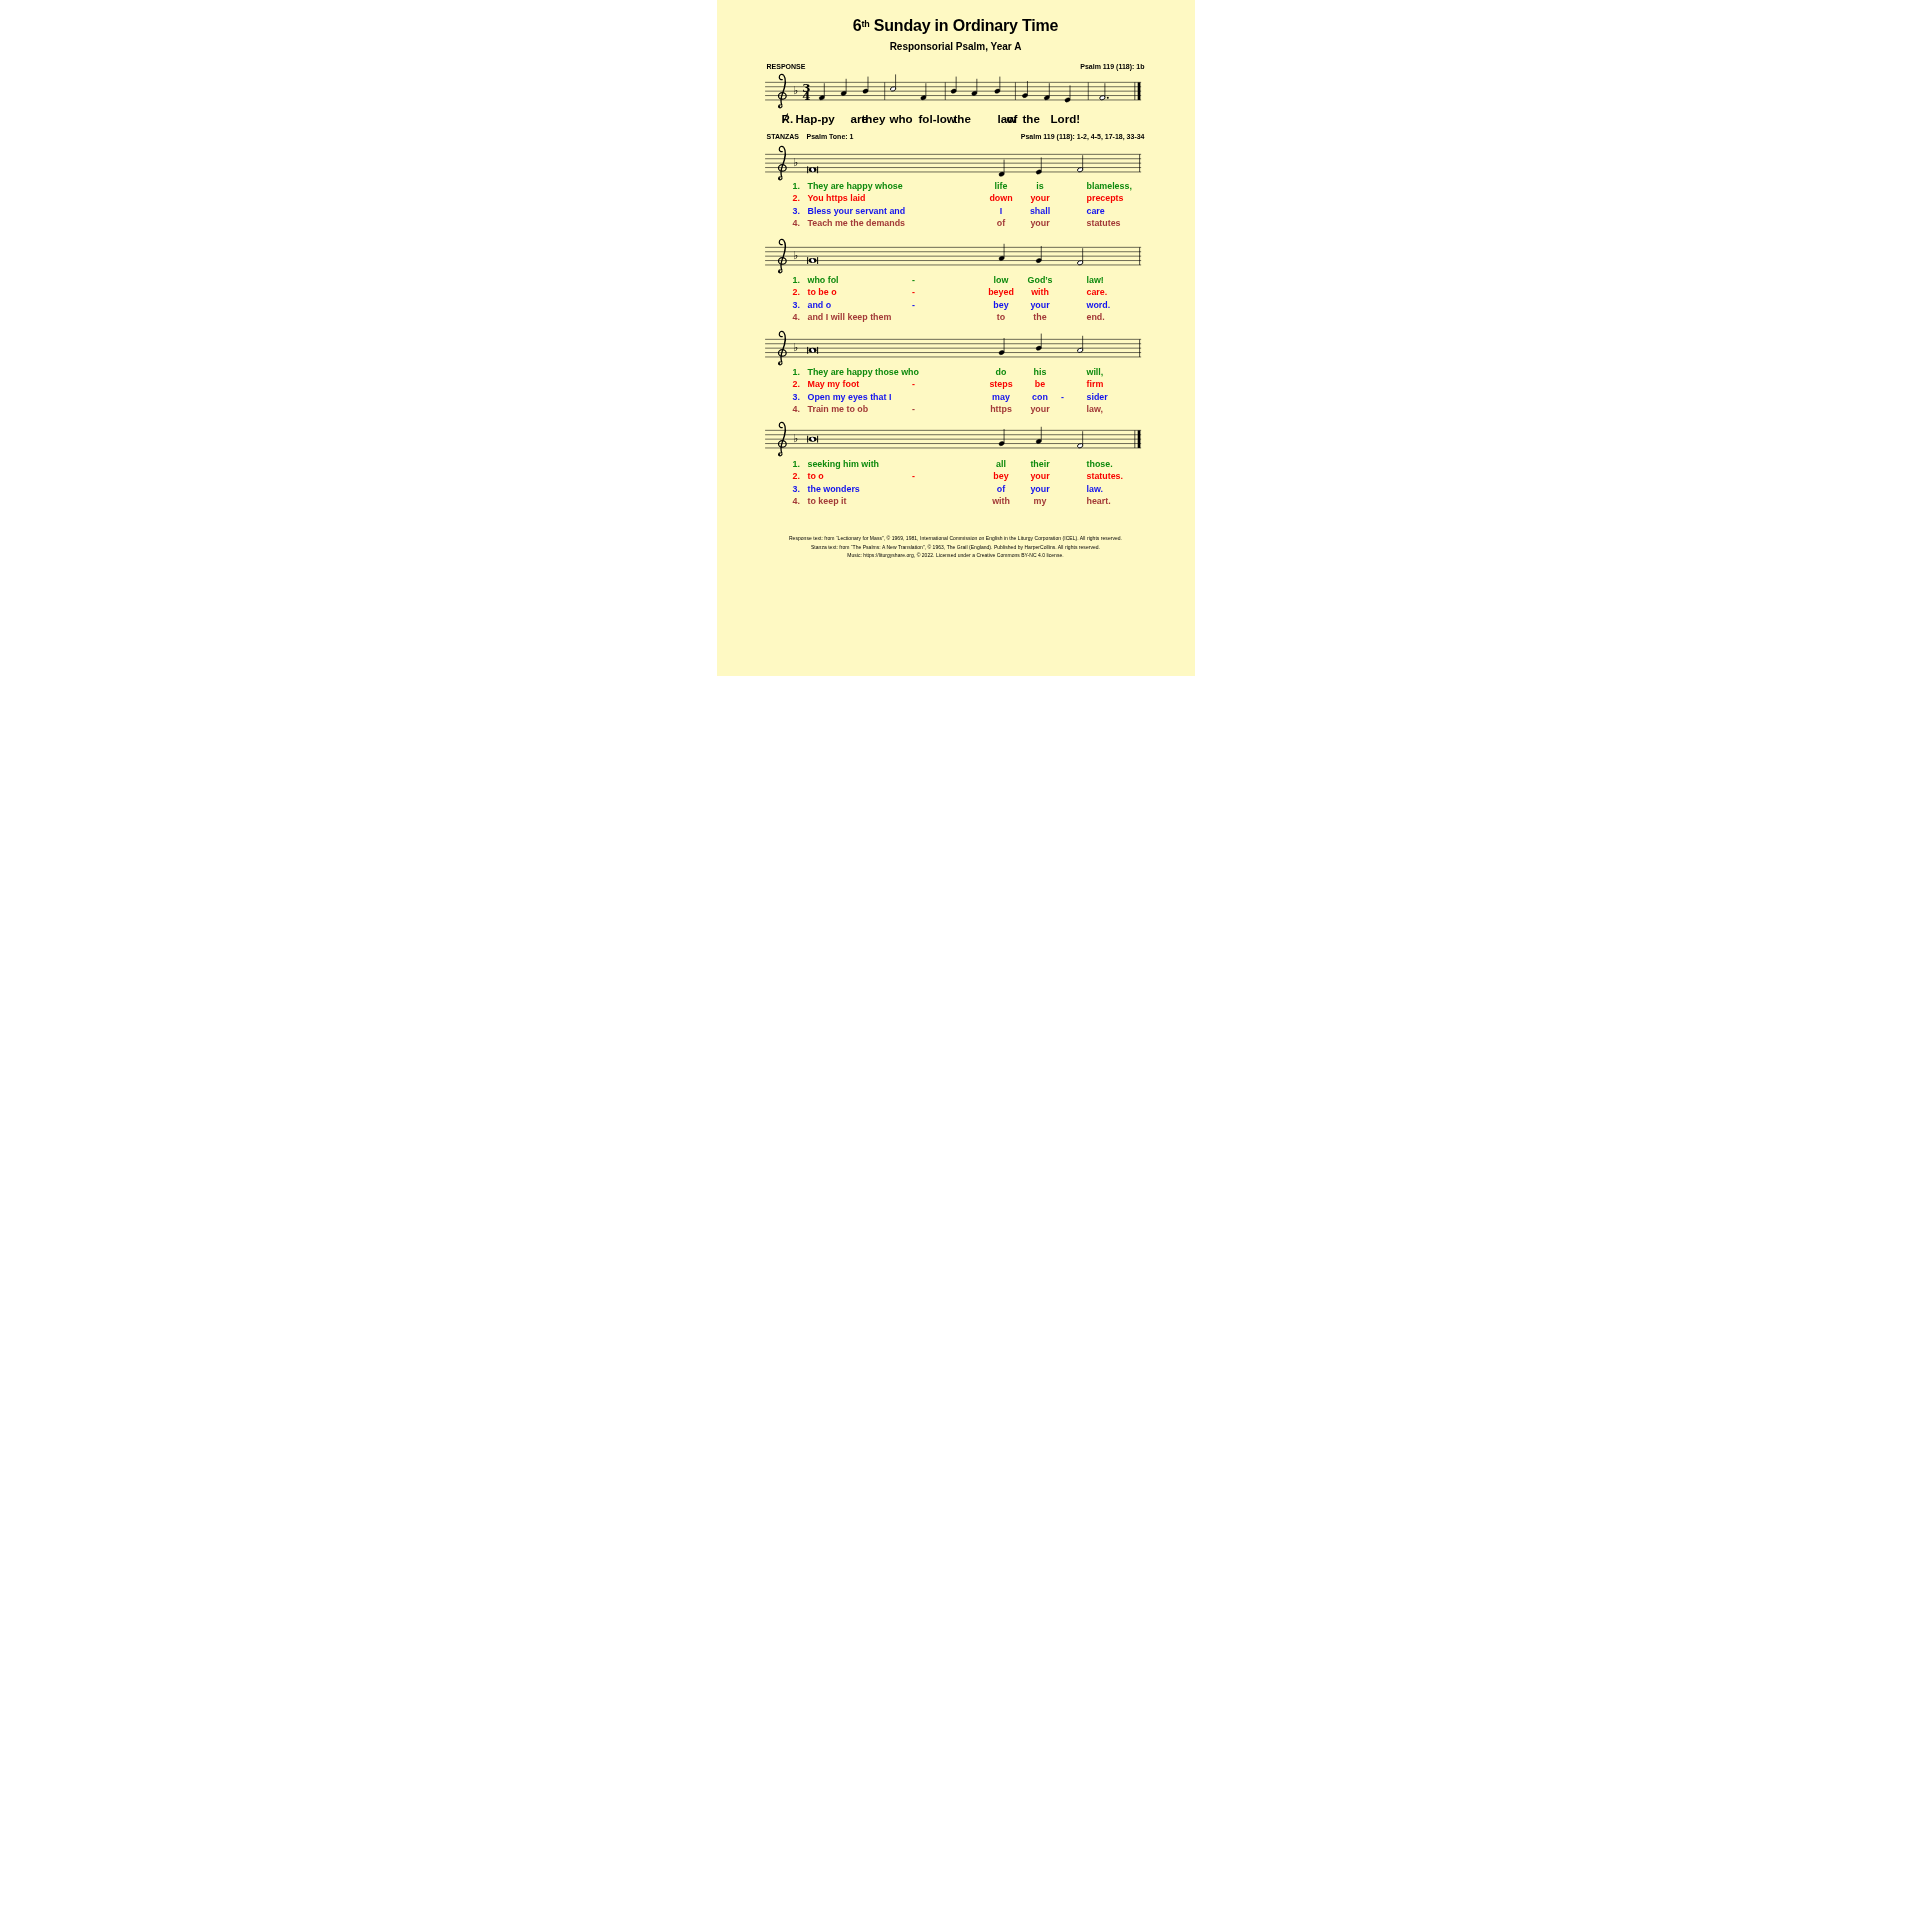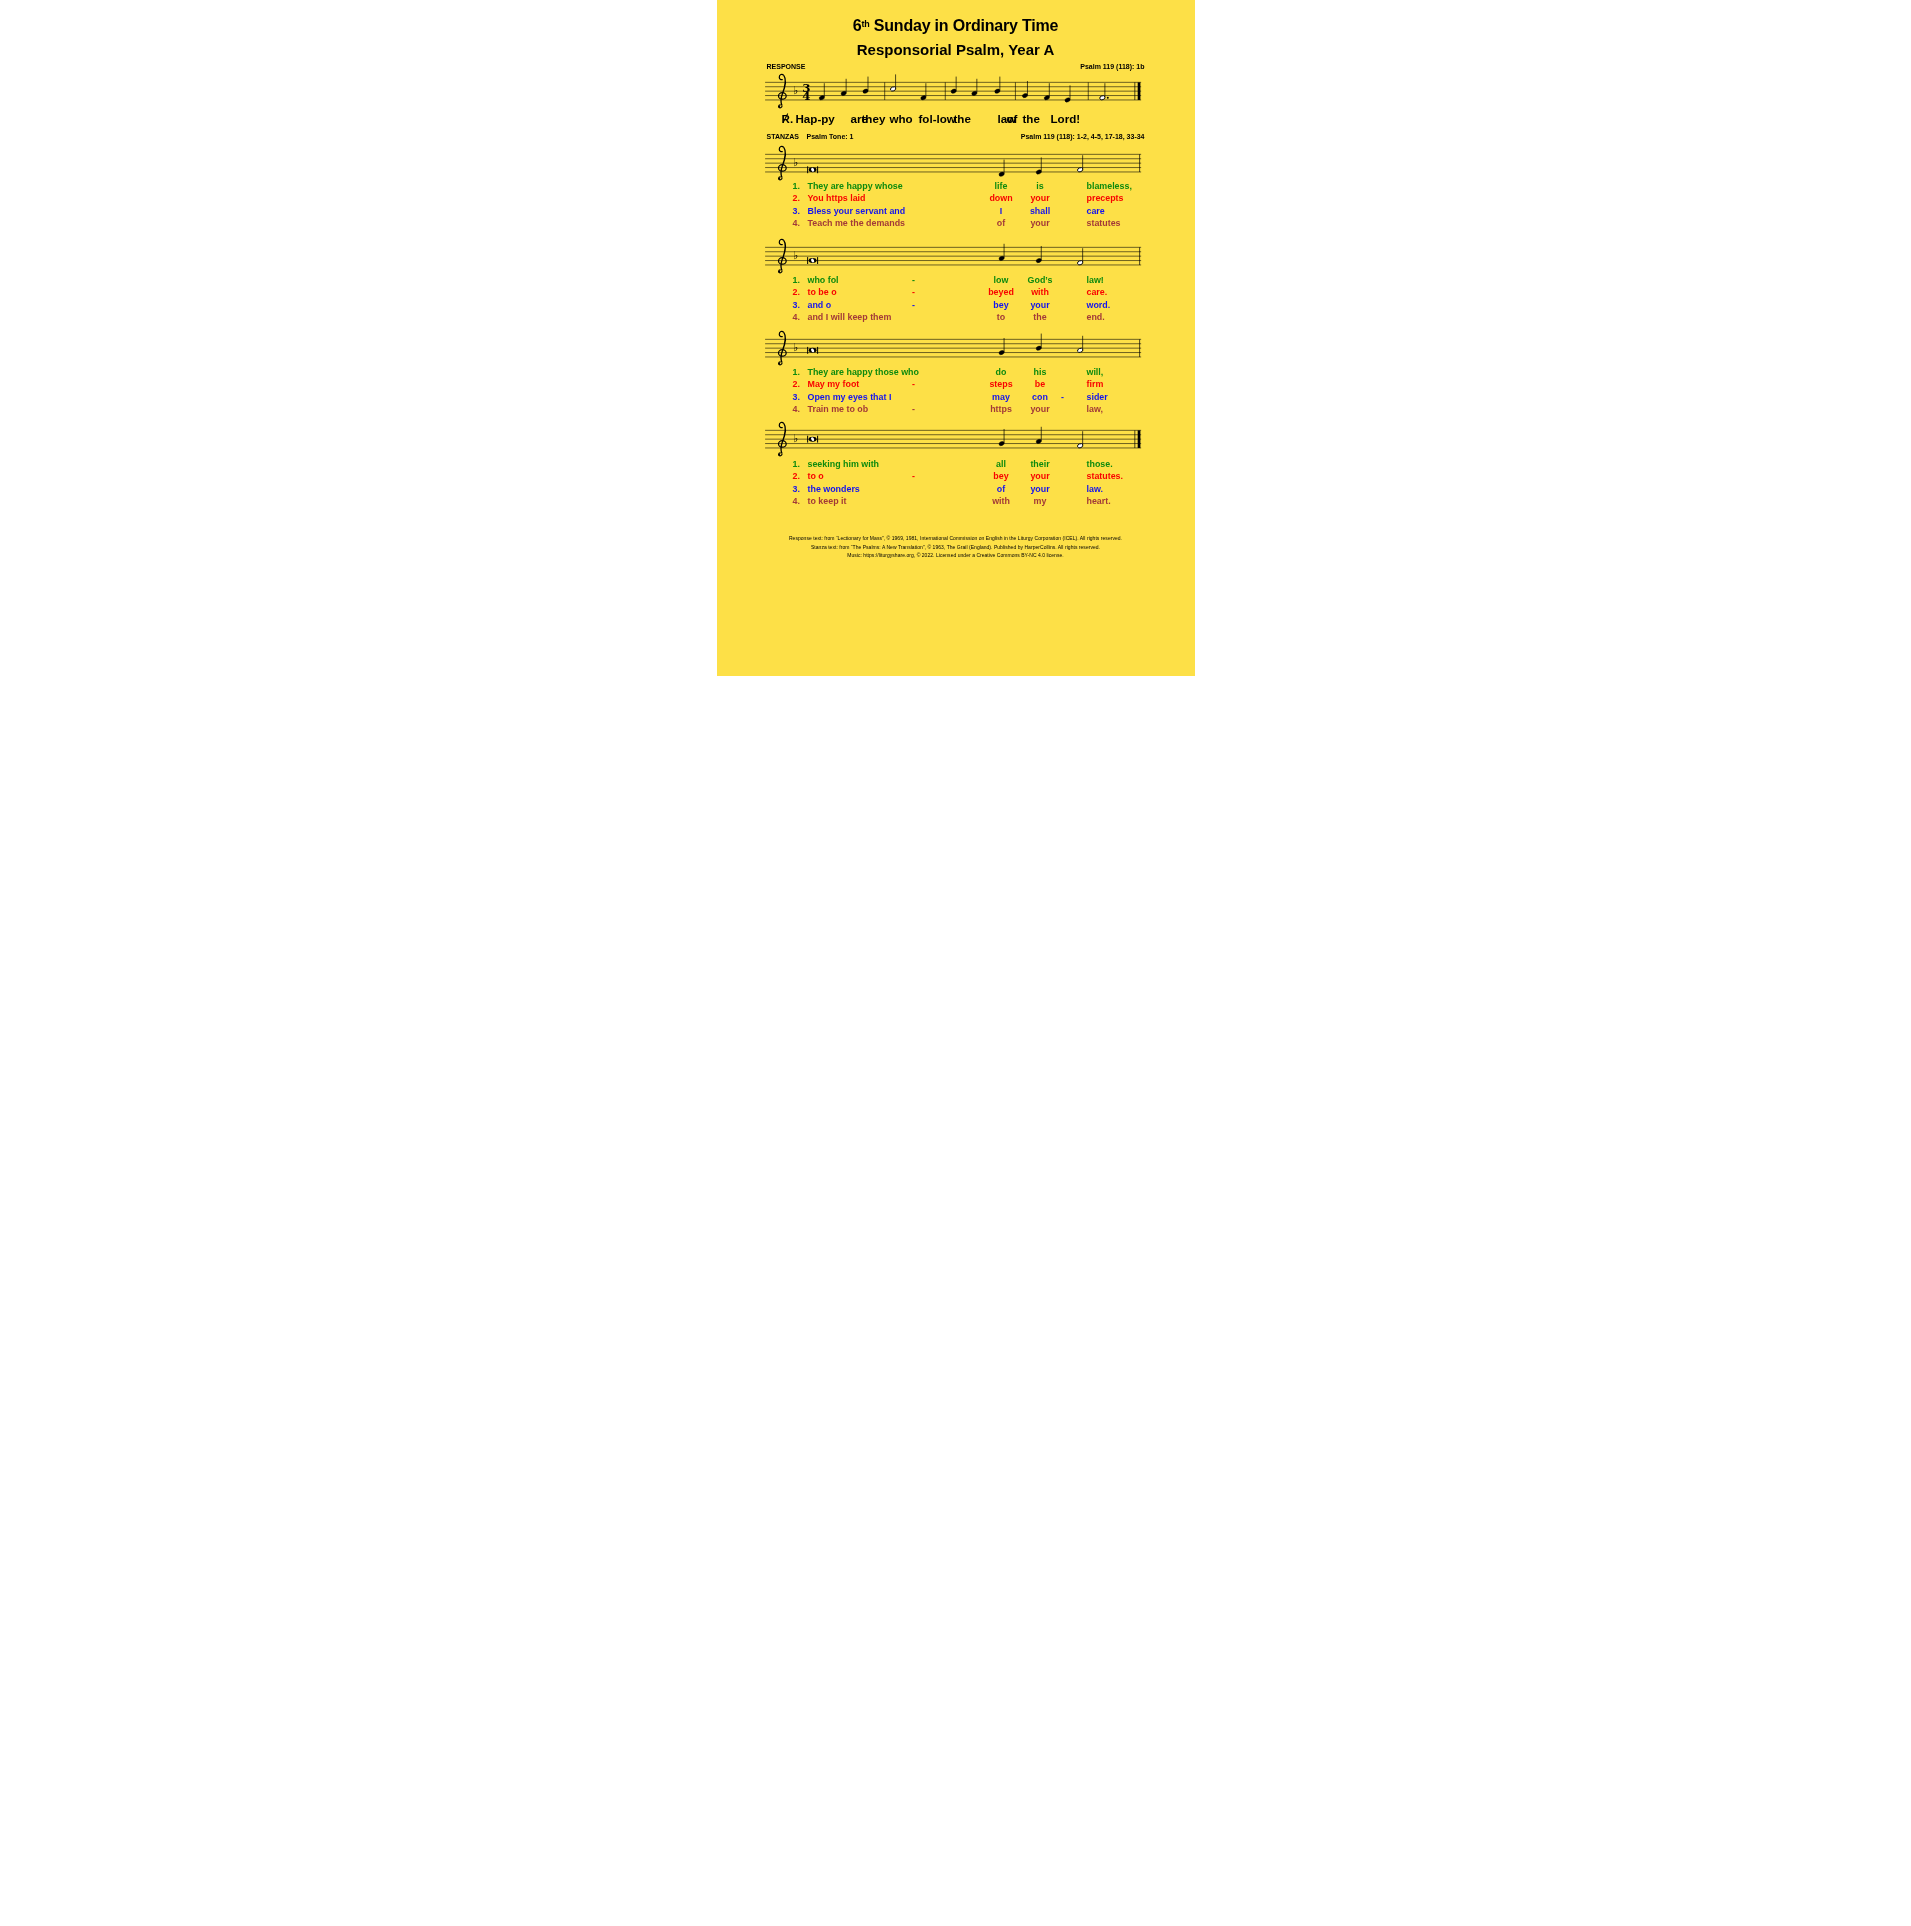--- a/index.html
+++ b/index.html
@@ -1,22 +1,22 @@
 <!DOCTYPE html>
 <html style="font-size:6.2px"><head>
 <meta charset="utf-8">
 <style>
   html,body{margin:0;padding:0;background:#ffffff;}
-  .page{position:relative;width:478px;height:676px;margin:0 auto;background:#fde047;
+  .page{position:relative;width:478px;height:676px;margin:0 auto;background:#fef9c3;
         font-family:"Liberation Sans",sans-serif;color:#000;overflow:hidden;}
   .title{position:absolute;top:17px;left:0;width:100%;text-align:center;
          font-size:16px;font-weight:bold;letter-spacing:-0.2px;}
   .title .sup{font-size:0.56em;position:relative;top:-0.5em;}
   .subtitle{position:absolute;top:41px;left:0;width:100%;text-align:center;
-            font-size:15px;font-weight:bold;}
+            font-size:10px;font-weight:bold;}
   .secrow{position:absolute;left:50px;right:50px;height:9.2px;
           font-size:7px;font-weight:bold;}
   .secrow .lbl{position:absolute;left:0;white-space:nowrap;}
   .secrow .tone{position:absolute;left:40px;white-space:nowrap;}
   .secrow .right{position:absolute;right:0;white-space:nowrap;}
   .staffwrap{position:absolute;left:0;width:478px;height:46px;}
   .rlyrics{position:absolute;top:112px;left:0;width:478px;height:17px;
            font-size:11.6px;font-weight:bold;}
   .rlyrics span{position:absolute;top:0;white-space:nowrap;}
   .rsym{padding-right:0.8px;}

